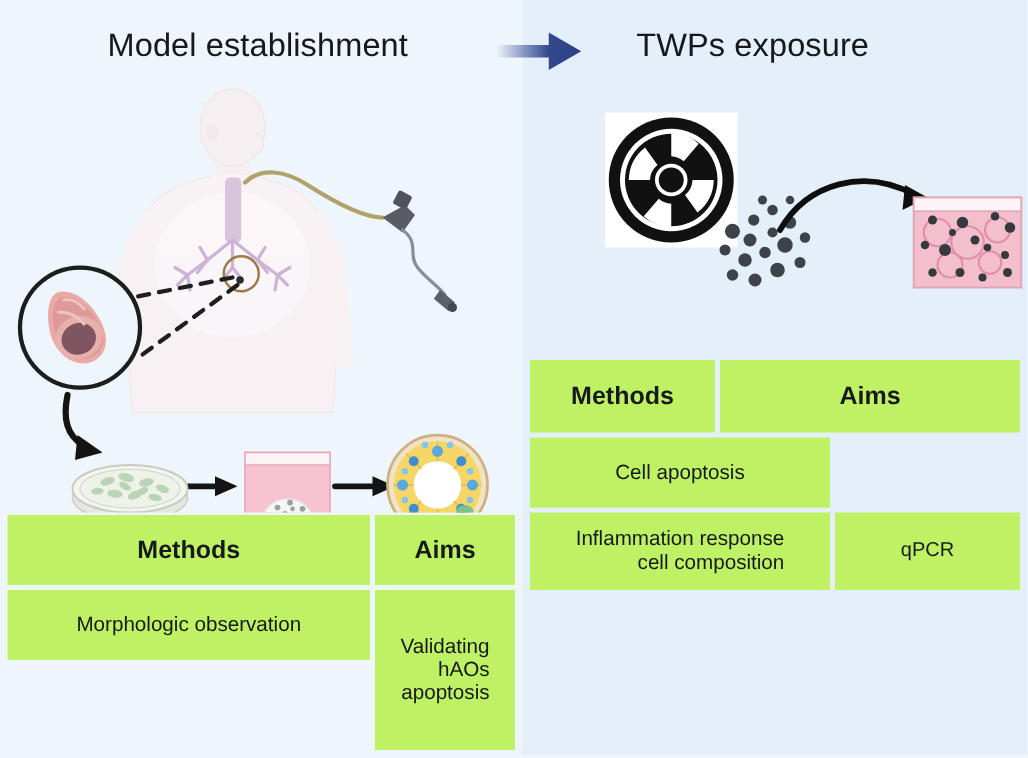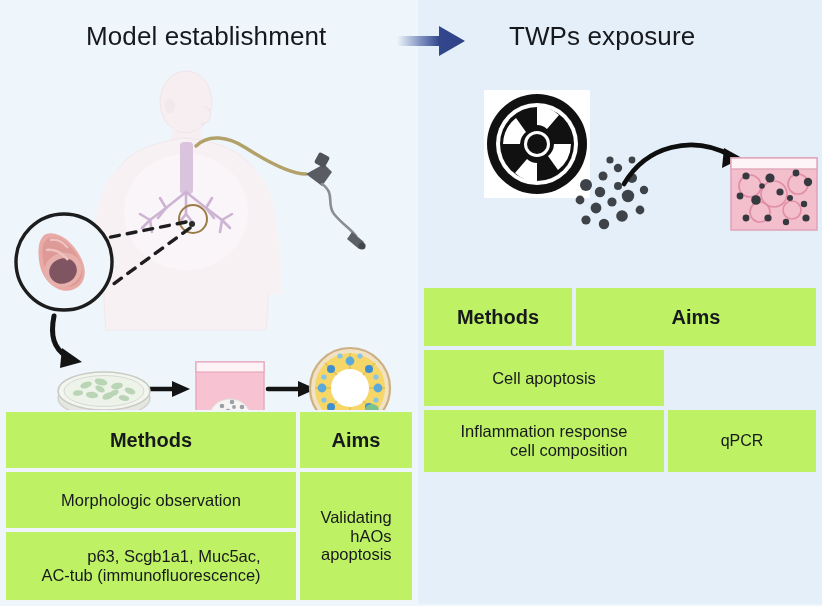--- a/index.html
+++ b/index.html
@@ -309,22 +309,20 @@
   </svg>
 
   <div class="tbl" id="table-left">
     <div class="trow">
       <div class="cell hd c-m" style="height:56px;">Methods</div>
       <div class="cell hd c-a" style="height:56px;">Aims</div>
     </div>
     <div class="trow" style="align-items:stretch;">
       <div style="display:flex;flex-direction:column;gap:4px;">
         <div class="cell c-m" style="height:56px;">Morphologic observation</div>
-        <div class="cell c-m" style="height:68px;white-space:pre-line;">p63, Scgb1a1, Muc5ac,
-AC-tub (immunofluorescence)</div>
       </div>
       <div class="cell c-a" style="height:128px;white-space:pre-line;">Validating
 hAOs
 apoptosis</div>
     </div>
   </div>
 
   <div class="tbl" id="table-right">
     <div class="trow">
       <div class="cell hd c-m" style="height:58px;">Methods</div>

